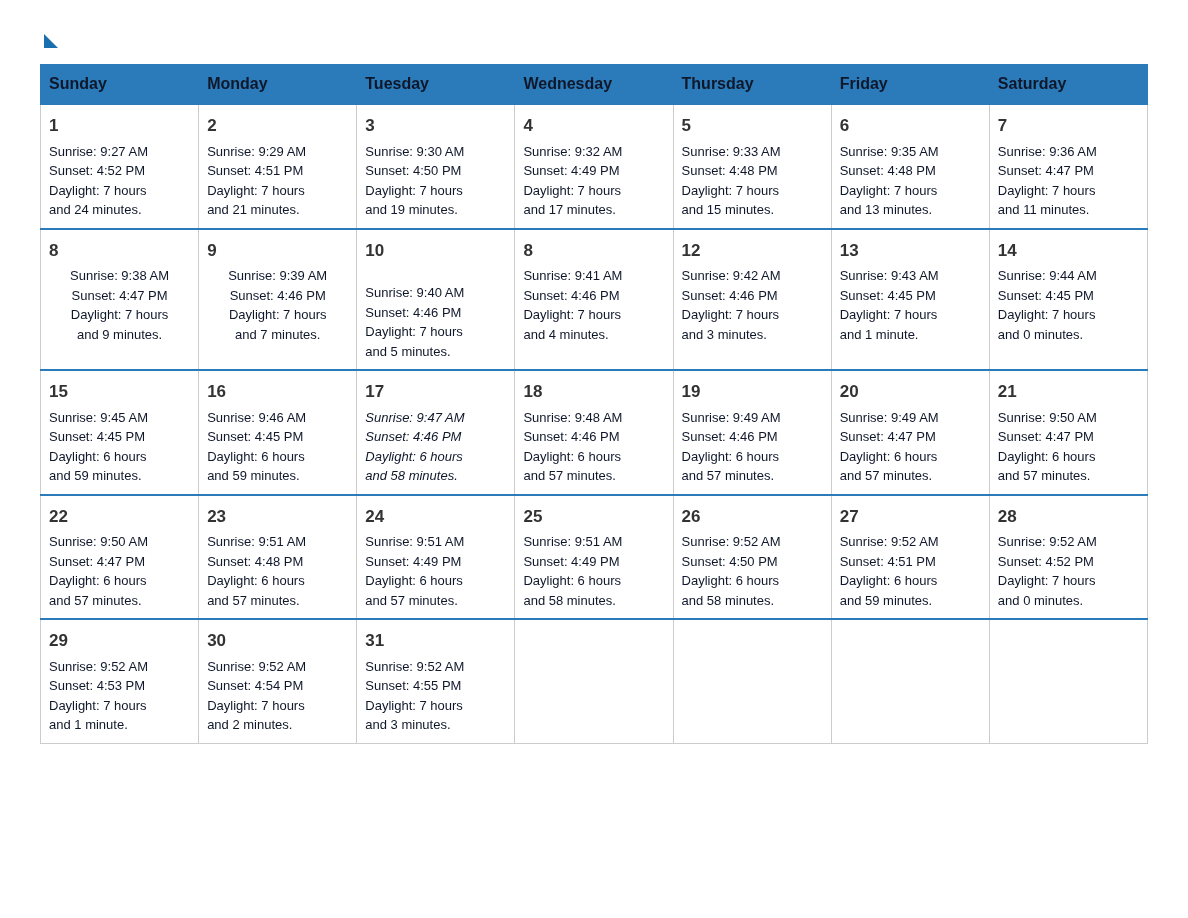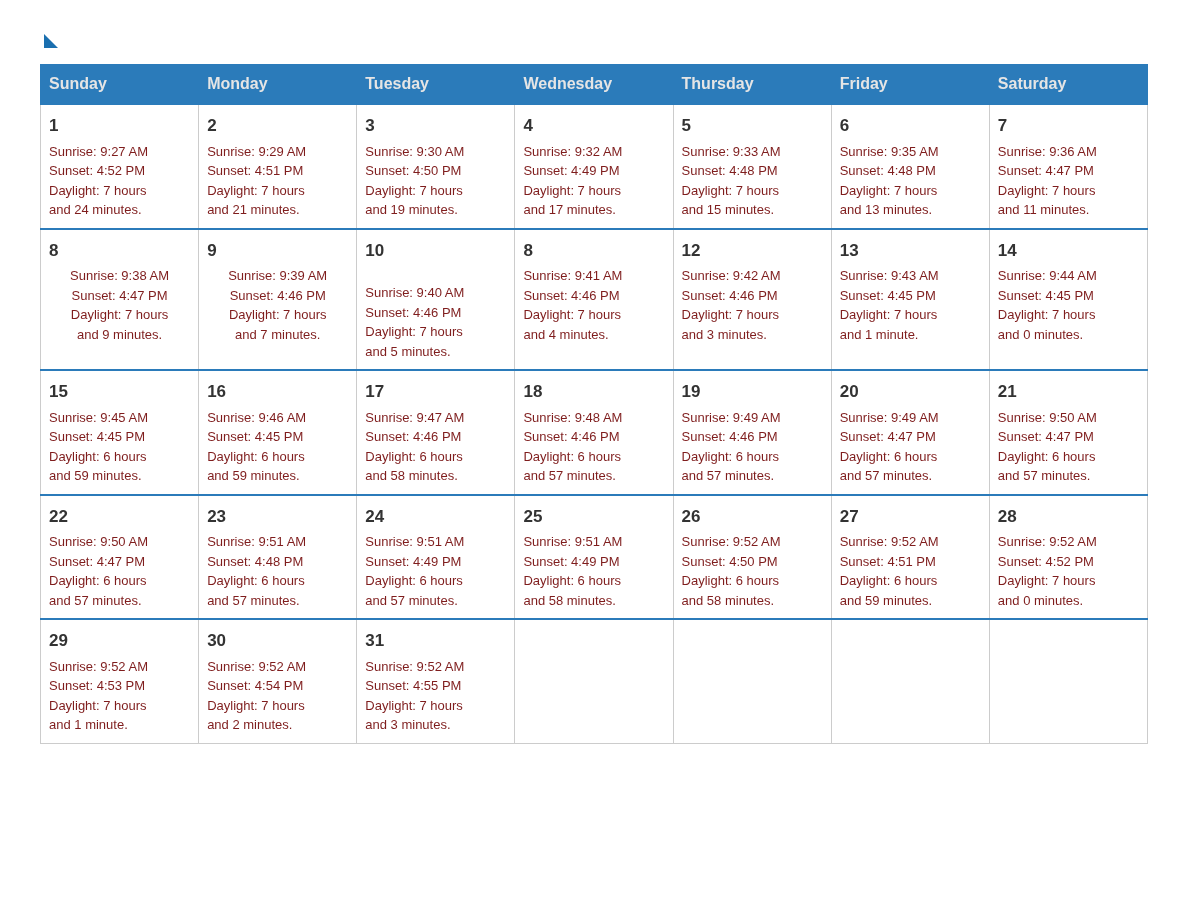--- a/index.html
+++ b/index.html
@@ -60,21 +60,21 @@
       color: #555;
       margin-top: 4px;
     }
     table {
       width: 100%;
       border-collapse: collapse;
       table-layout: fixed;
     }
     thead tr th {
       background-color: #2b7bba;
-      color: #e5e5e5;
+      color: #0f172a;
       font-size: 16px;
       font-weight: bold;
       padding: 10px 8px;
       text-align: left;
       border: 1px solid #2b7bba;
     }
     tbody tr td {
       vertical-align: top;
       padding: 8px 8px;
       font-size: 13px;
@@ -85,21 +85,21 @@
       line-height: 1.5;
     }
     .day-number {
       font-size: 17px;
       font-weight: bold;
       display: block;
       margin-bottom: 3px;
     }
     .day-info {
       font-size: 13px;
-      color: #7f1d1d;
+      color: #0f172a;
     }
     tbody tr td:empty {
       background: #fff;
     }
   </style>
 </head>
 <body>
 
 <div class="header">
   <div class="logo">
@@ -240,21 +240,21 @@
         </td>
         <td>
           <span class="day-number">16</span>
           <div class="day-info" style="white-space: pre-line;">Sunrise: 9:46 AM
 Sunset: 4:45 PM
 Daylight: 6 hours
 and 59 minutes.</div>
         </td>
         <td>
           <span class="day-number">17</span>
-          <div class="day-info" style="white-space: pre-line;">Sunrise: 9:47 AM
+          <div class="day-info" style="white-space: pre-line; font-style: italic;">Sunrise: 9:47 AM
 Sunset: 4:46 PM
 Daylight: 6 hours
 and 58 minutes.</div>
         </td>
         <td>
           <span class="day-number">18</span>
           <div class="day-info" style="white-space: pre-line;">Sunrise: 9:48 AM
 Sunset: 4:46 PM
 Daylight: 6 hours
 and 57 minutes.</div>

